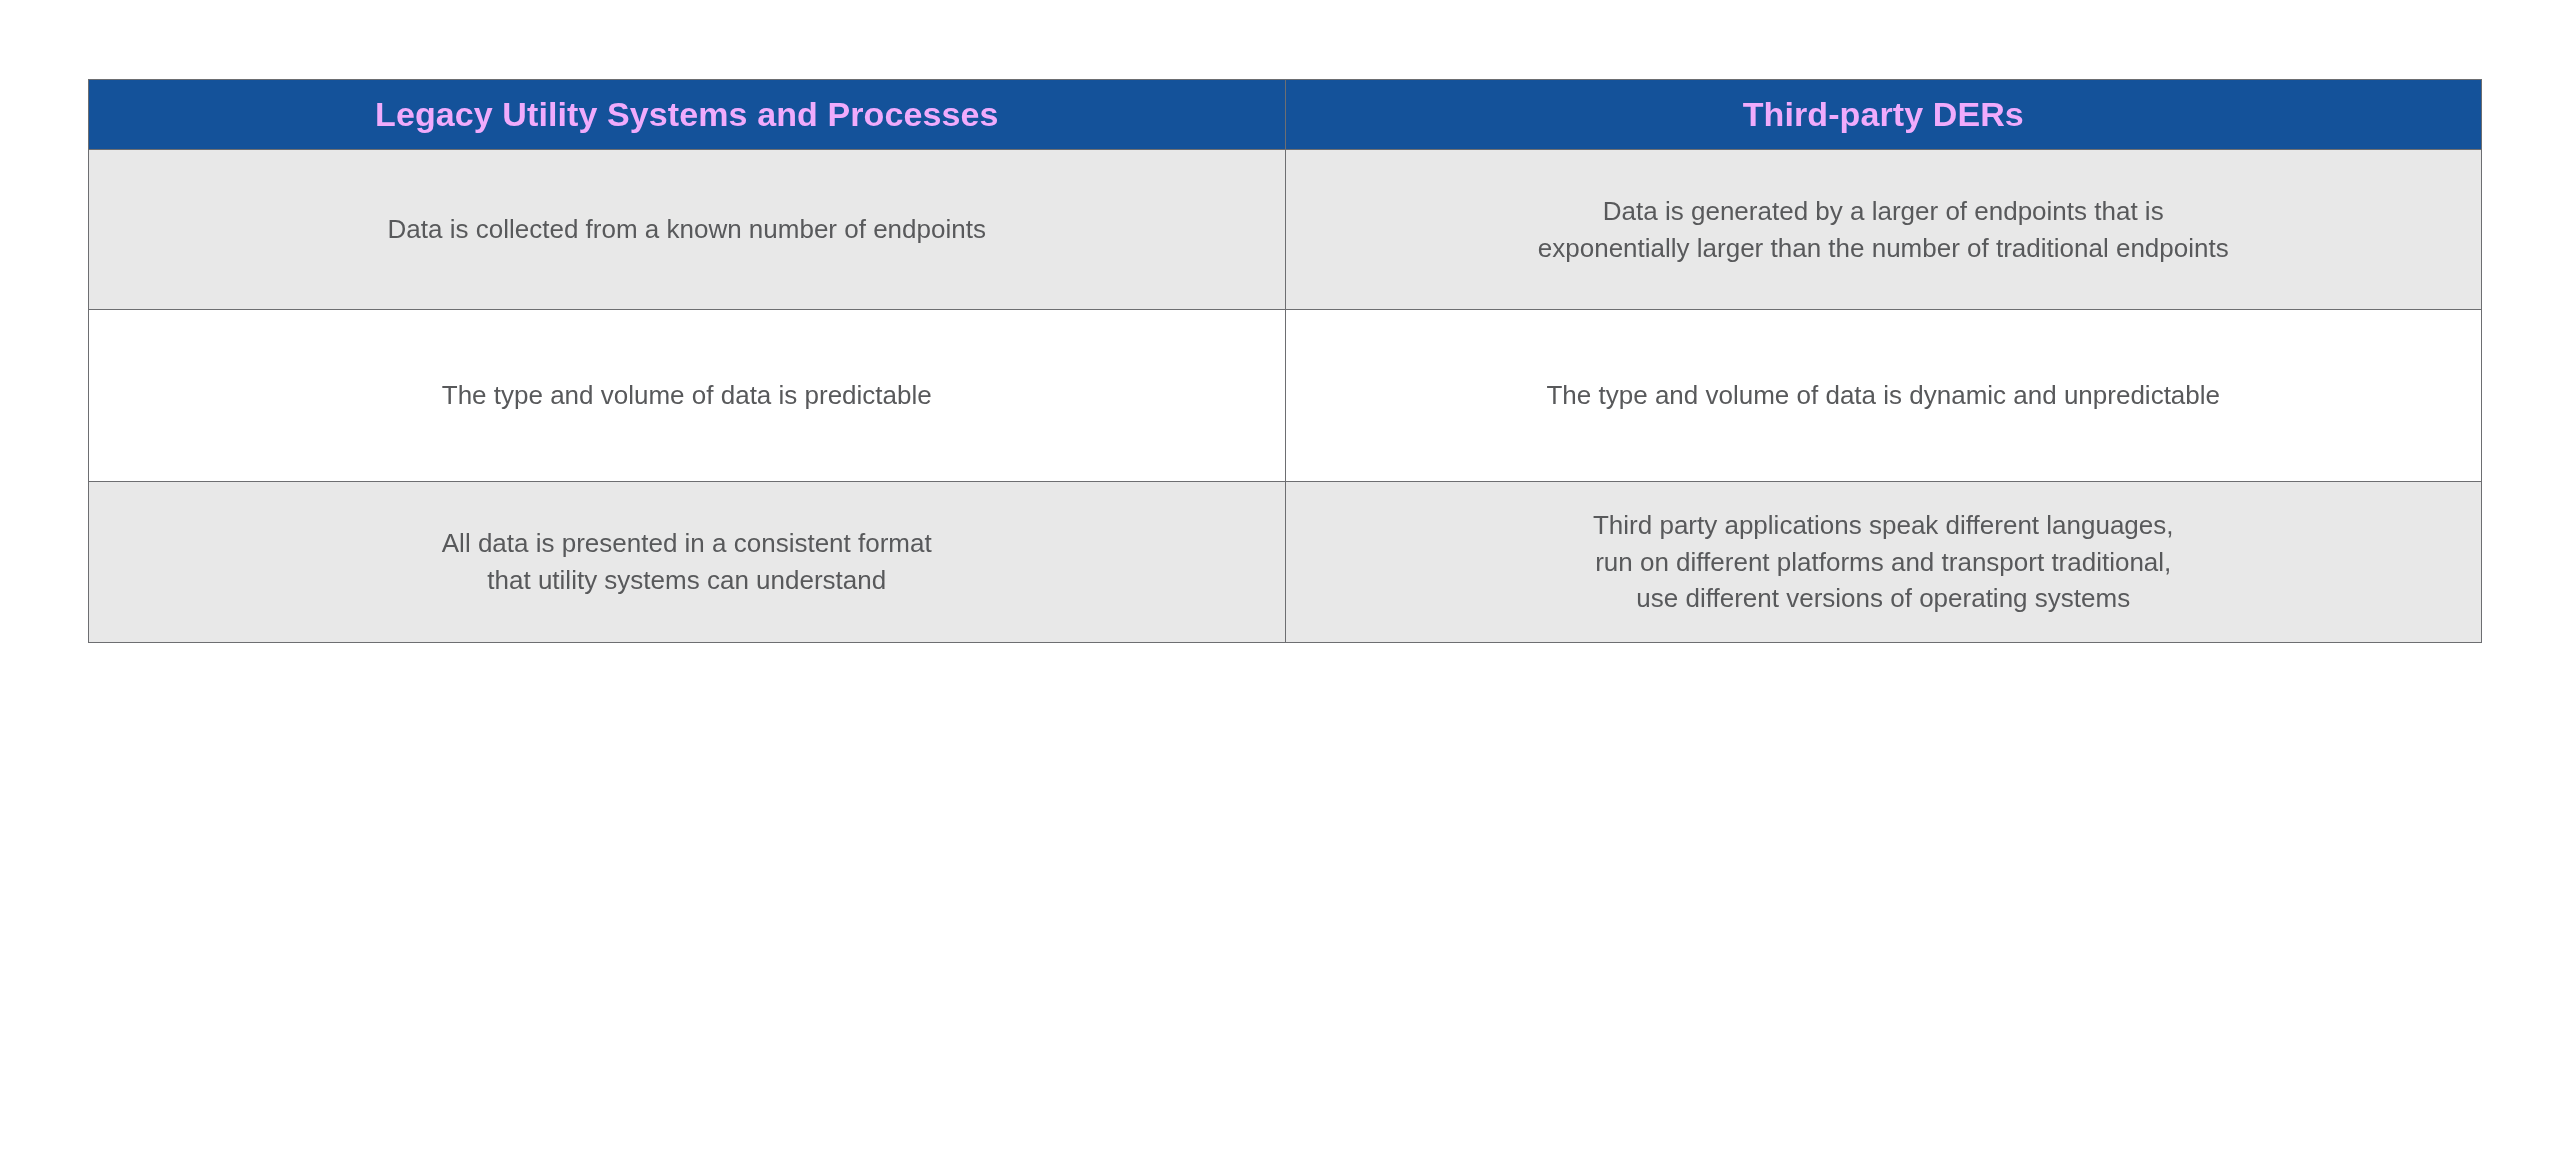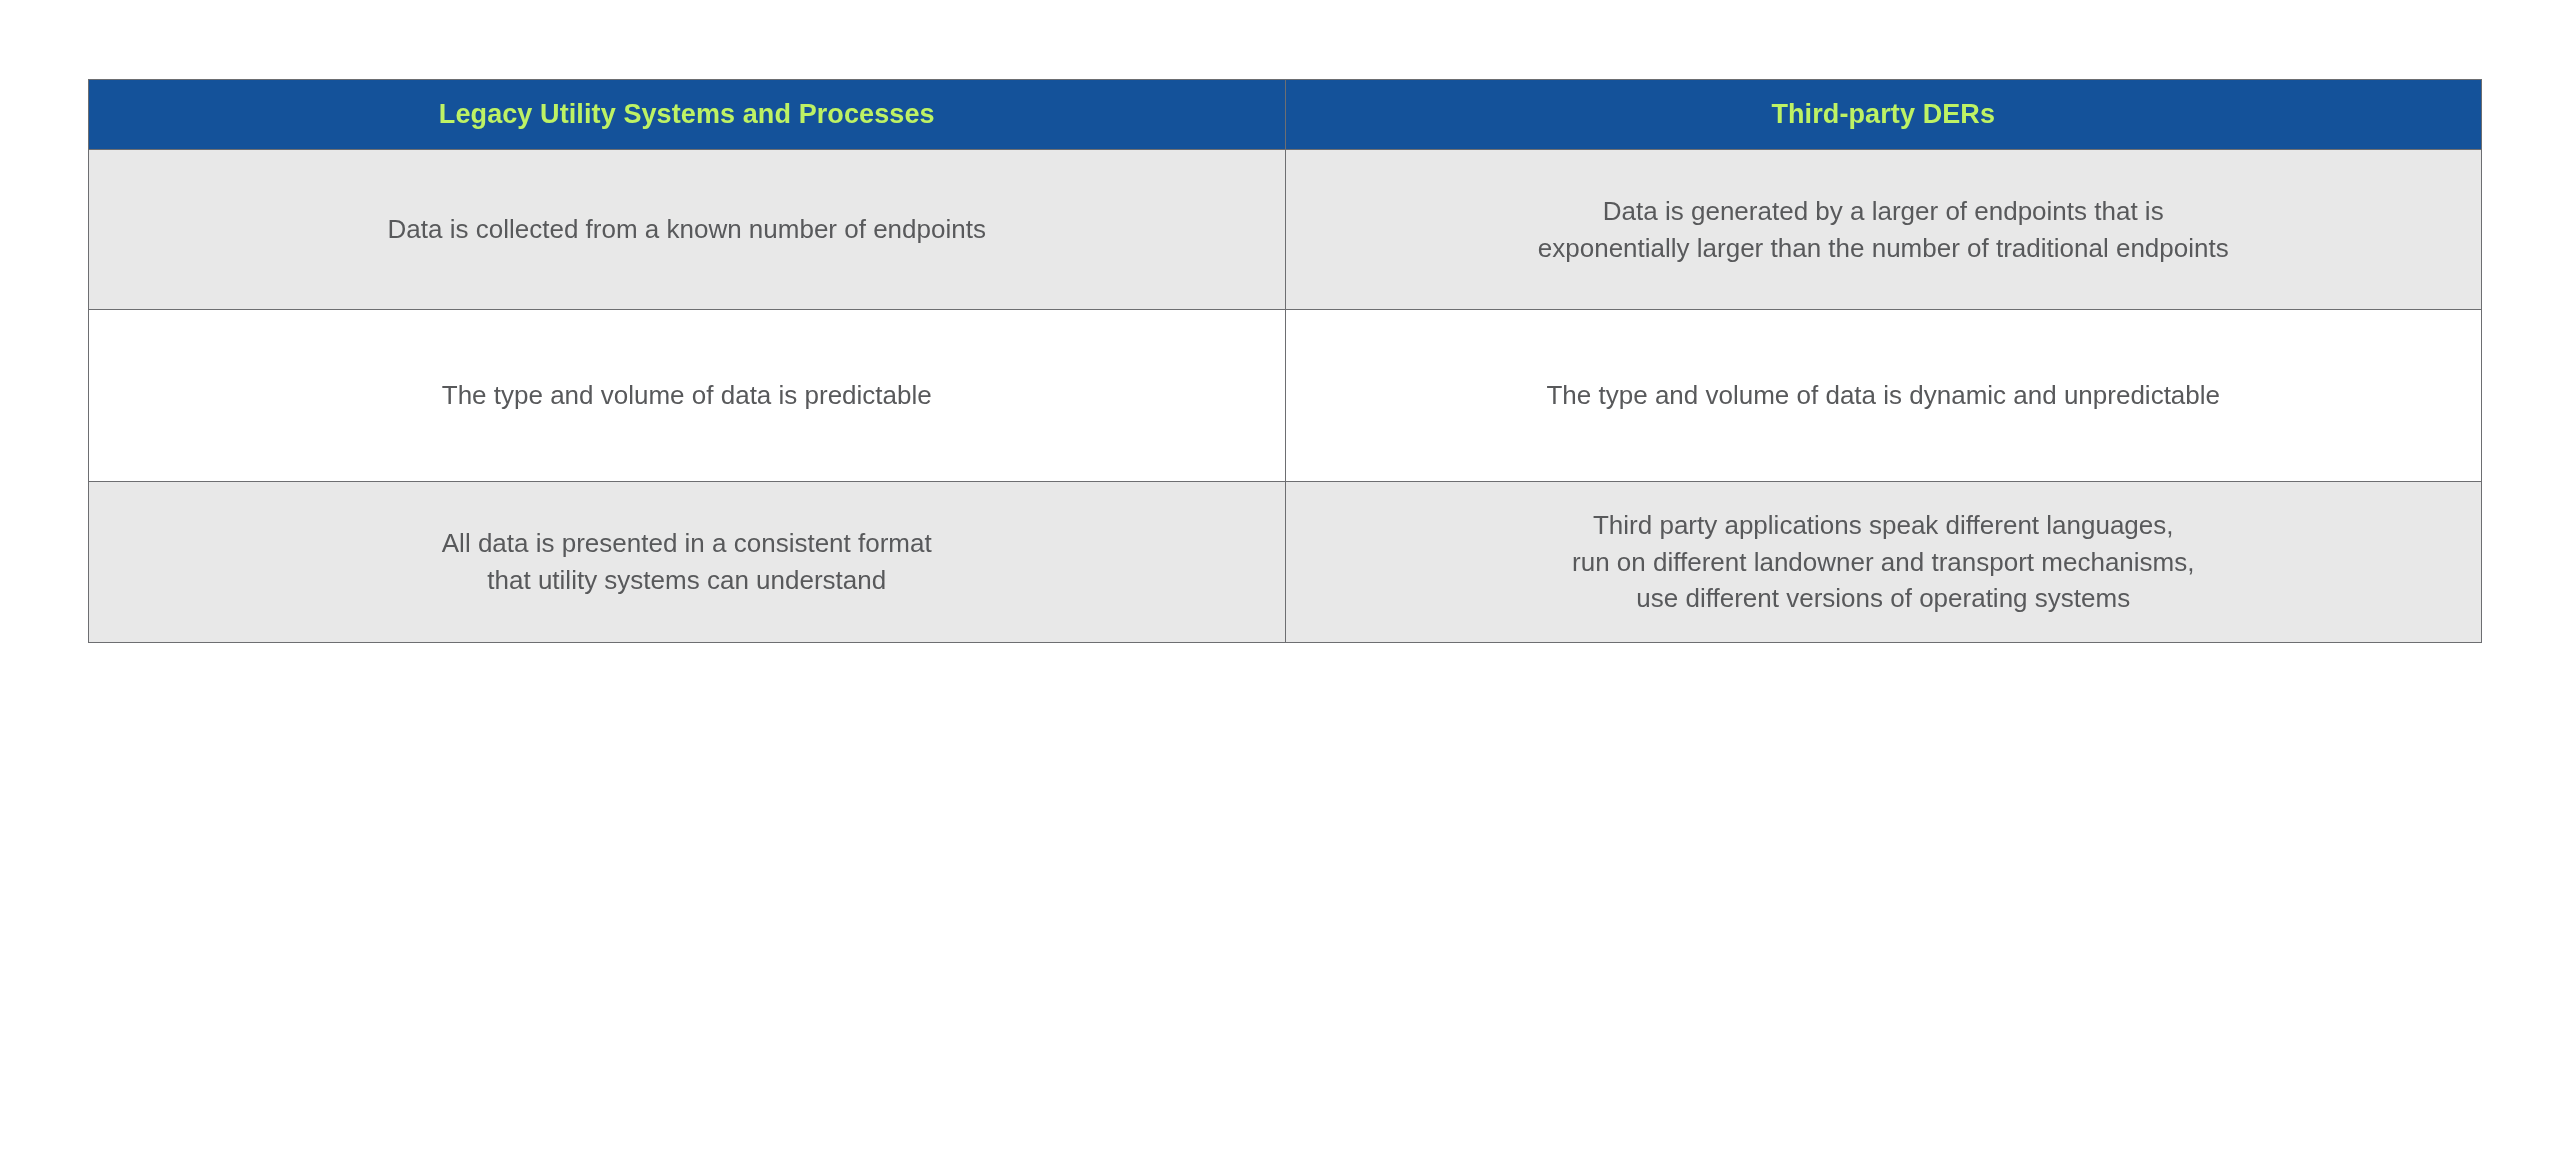--- a/index.html
+++ b/index.html
@@ -33,22 +33,22 @@
   .comparison-table td,
   .comparison-table th {
     border: 1.2px solid #6d6e71;
     padding: 0;
     margin: 0;
   }
 
   
   .hdr-cell {
     background: #14529A;
-    color: #bef264;
-    font-size: 27px;
+    color: #f0abfc;
+    font-size: 34px;
     font-weight: bold;
     text-align: center;
     height: 69px;
     letter-spacing: 0.1px;
     vertical-align: middle;
   }
 
   
   .body-cell {
     background: #ffffff;
@@ -136,21 +136,21 @@
       <tr class="row-h4">
         <td class="body-cell shaded">
           <span class="cell-lines">
             <span class="cell-line">All data is presented in a consistent format</span>
             <span class="cell-line">that utility systems can understand</span>
           </span>
         </td>
         <td class="body-cell shaded">
           <span class="cell-lines">
             <span class="cell-line">Third party applications speak different languages,</span>
-            <span class="cell-line">run on different landowner and transport mechanisms,</span>
+            <span class="cell-line">run on different platforms and transport traditional,</span>
             <span class="cell-line">use different versions of operating systems</span>
           </span>
         </td>
       </tr>
 
 
 
     </tbody>
   </table>
 </div>

